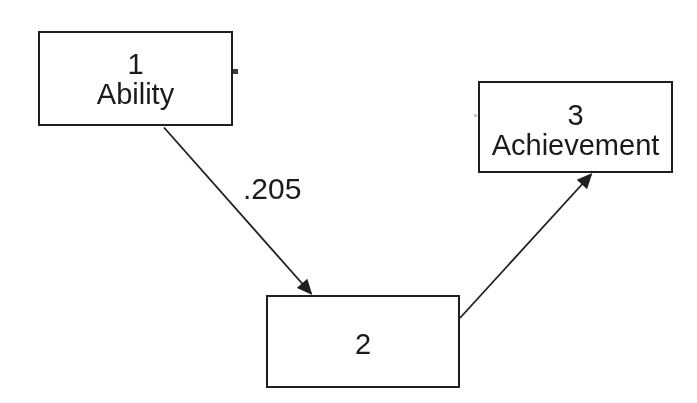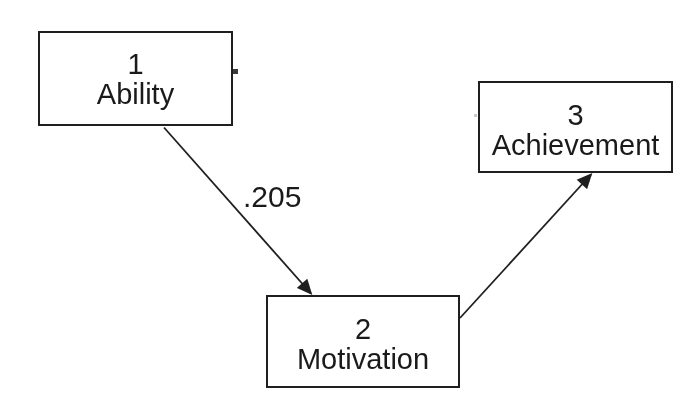--- a/index.html
+++ b/index.html
@@ -41,21 +41,21 @@
   .node-ability     { left: 38px;  top: 31px;  width: 195px; height: 95px; }
   .node-motivation  { left: 266px; top: 295px; width: 194px; height: 93px; padding-top: 5px; }
   .node-achievement { left: 478px; top: 81px;  width: 195px; height: 92px; padding-top: 5px; }
   .edge-label {
     position: absolute;
     font-size: 30px;
     line-height: 34px;
     color: #1a1a1a;
     white-space: nowrap;
   }
-  .edge-label-1 { left: 243px; top: 180px; }
+  .edge-label-1 { left: 243px; top: 172px; }
   .edge-label-2 { left: 460px; top: 226px; }
   .stray-mark {
     position: absolute;
     background: #3a3a3a;
   }
   .stray-mark-1 { left: 233px; top: 69px;  width: 5px; height: 5px; }
   .stray-mark-2 { left: 474px; top: 114px; width: 3px; height: 3px; background: #c9c9c9; }
 </style>
 </head>
 <body>
@@ -72,21 +72,20 @@
     <line x1="460" y1="318" x2="591" y2="174.5" stroke="#1f1f1f" stroke-width="1.8" marker-end="url(#arrowhead)"></line>
   </svg>
 
   <div class="node node-ability">
     <span>1</span>
     <span>Ability</span>
   </div>
 
   <div class="node node-motivation">
     <span>2</span>
-    <span>Motivation</span>
   </div>
 
   <div class="node node-achievement">
     <span>3</span>
     <span>Achievement</span>
   </div>
 
   <div class="edge-label edge-label-1">.205</div>
 
 

